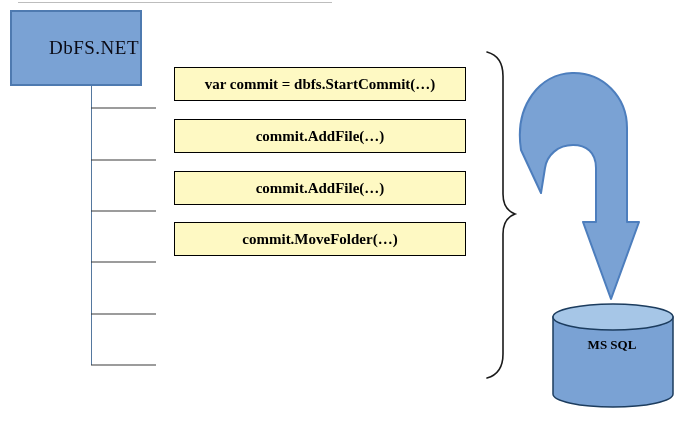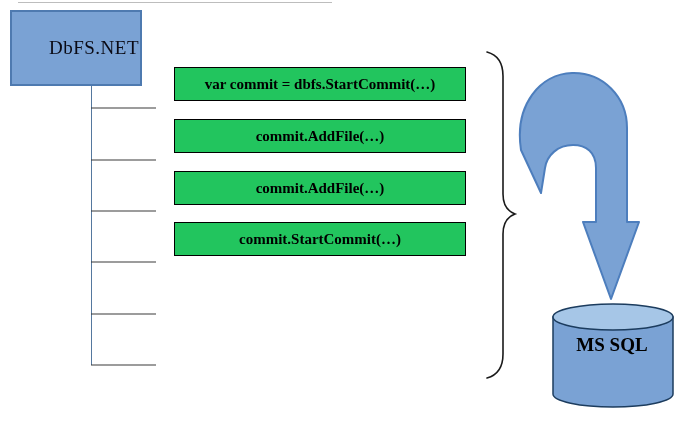--- a/index.html
+++ b/index.html
@@ -29,36 +29,36 @@
     font-size: 19px;
     color: #0a0a14;
     letter-spacing: 0.5px;
     padding-left: 36px;
   }
   .call-box {
     position: absolute;
     left: 174px;
     width: 292px; height: 34px;
     box-sizing: border-box;
-    background: #22c55e;
+    background: #fef9c3;
     border: 1px solid #000000;
     display: flex;
     align-items: center;
     justify-content: center;
     font-weight: bold;
     font-size: 15px;
     color: #000000;
   }
   .db-label {
     position: absolute;
     left: 551px; top: 334px;
     width: 122px;
     text-align: center;
     font-weight: bold;
-    font-size: 19px;
+    font-size: 13px;
     line-height: 21px;
     color: #000000;
   }
 </style>
 </head>
 <body>
 
 <div id="canvas">
 
   <svg id="overlay" viewBox="0 0 686 421" xmlns="http://www.w3.org/2000/svg">
@@ -97,20 +97,20 @@
   <div class="call-box" style="top:67px">
     <span>var commit = dbfs.StartCommit(…)</span>
   </div>
   <div class="call-box" style="top:119px">
     <span>commit.AddFile(…)</span>
   </div>
   <div class="call-box" style="top:171px">
     <span>commit.AddFile(…)</span>
   </div>
   <div class="call-box" style="top:222px">
-    <span>commit.StartCommit(…)</span>
+    <span>commit.MoveFolder(…)</span>
   </div>
 
   <div class="db-label">
     <div>MS SQL</div>
   </div>
 
 </div>
 
 </body></html>

